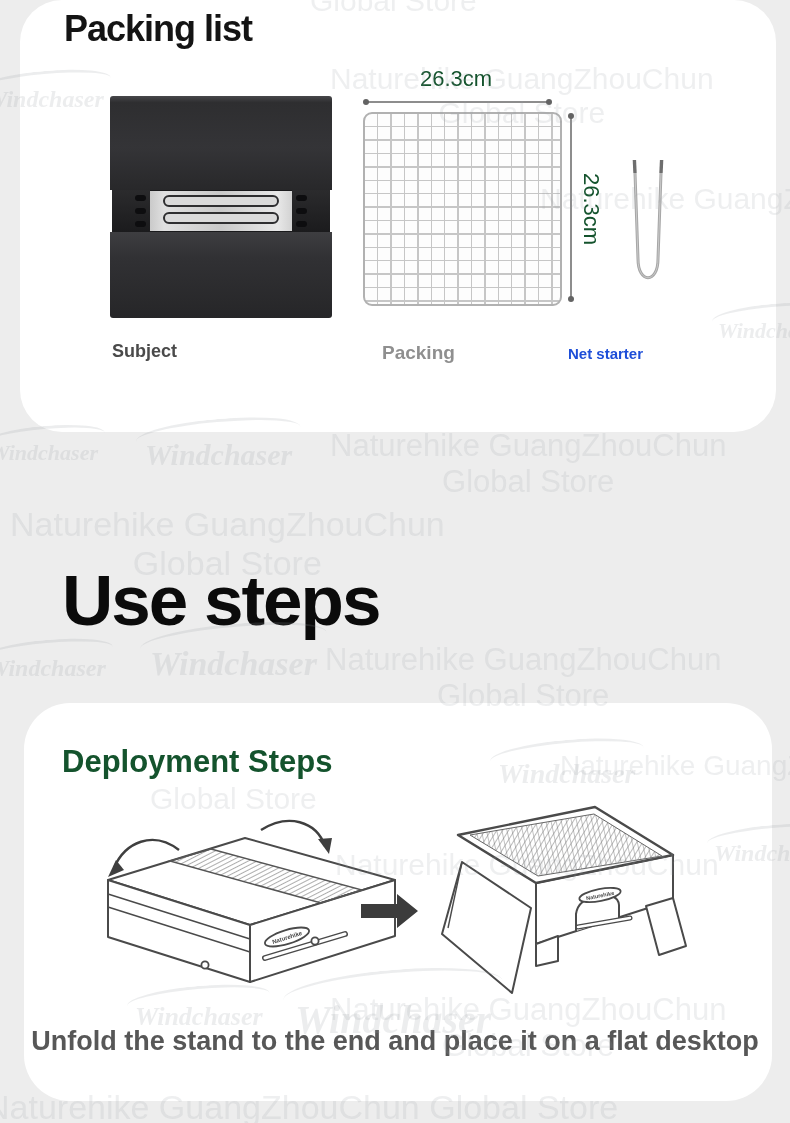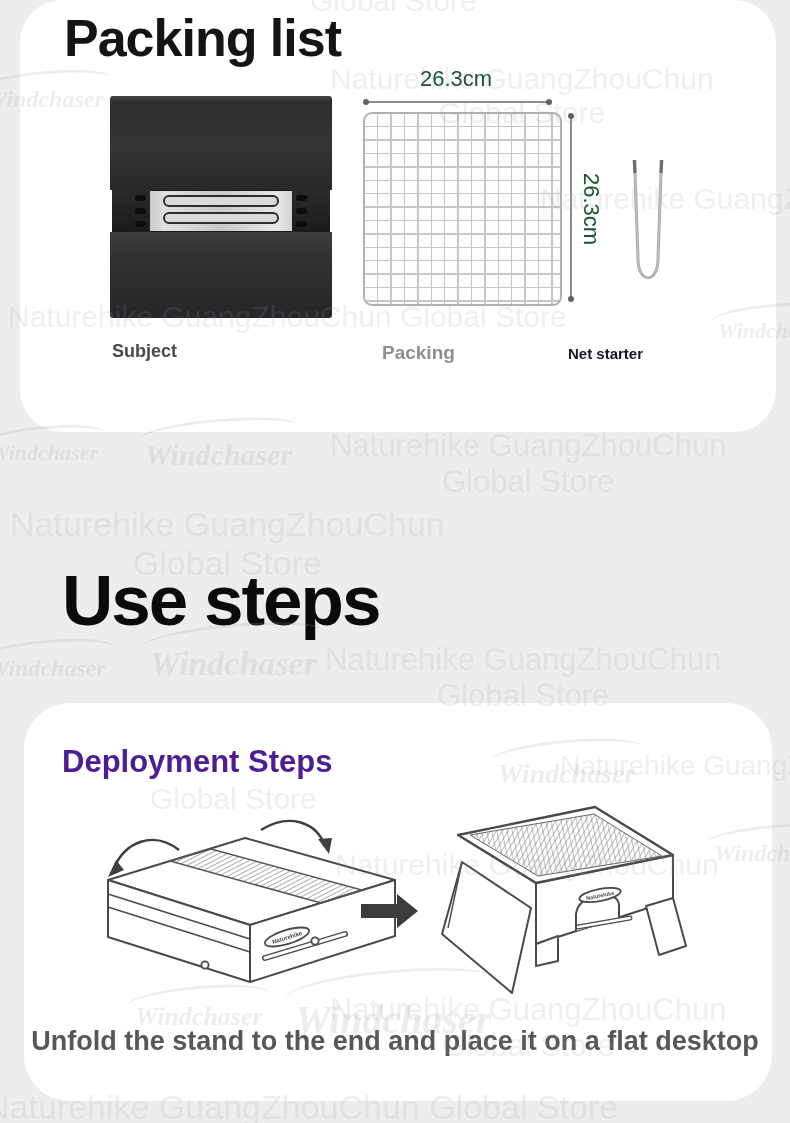--- a/index.html
+++ b/index.html
@@ -7,28 +7,28 @@
     width:790px;height:1123px;position:relative;overflow:hidden;
     background:#ededed;
     font-family:"Liberation Sans", sans-serif;
   }
   
   .card{position:absolute;background:#ffffff;z-index:1;}
   .card-top{left:20px;top:0;width:756px;height:432px;border-radius:42px;}
   .card-bottom{left:24px;top:703px;width:748px;height:398px;border-radius:46px;}
 
   
-  .h-packing{position:absolute;left:64px;top:8px;font-size:52px;font-weight:800;color:#141414;letter-spacing:-1px;z-index:2;margin:0;}
+  .h-packing{position:absolute;left:64px;top:8px;font-size:36px;font-weight:800;color:#141414;letter-spacing:-1px;z-index:2;margin:0;}
   .h-usesteps{position:absolute;left:55px;top:553px;font-size:71px;font-weight:800;color:#0b0b0b;letter-spacing:-2px;z-index:2;margin:7px;}
-  .h-deploy{position:absolute;left:62px;top:744px;font-size:31px;font-weight:800;color:#4c1d95;z-index:2;margin:0;}
+  .h-deploy{position:absolute;left:62px;top:744px;font-size:31px;font-weight:800;color:#14532d;z-index:2;margin:0;}
   .caption{position:absolute;left:0;right:0;top:1026px;text-align:center;font-size:27px;font-weight:700;color:#575757;z-index:2;margin:0;}
   .item-label{position:absolute;z-index:2;font-weight:700;text-align:left;}
   .lbl-subject{left:112px;top:341px;width:220px;font-size:18px;color:#4a4a4a;}
   .lbl-bakeware{left:382px;top:342px;width:200px;font-size:19px;color:#8f8f8f;}
-  .lbl-netstarter{left:568px;top:345px;width:162px;font-size:15px;color:#0f172a;}
+  .lbl-netstarter{left:568px;top:345px;width:162px;font-size:15px;color:#1d4ed8;}
 
   
   .grill{position:absolute;left:110px;top:96px;width:222px;height:222px;z-index:2;}
   .grill .p-top{position:absolute;left:0;right:0;top:0;height:94px;border-radius:3px 3px 0 0;
      background:linear-gradient(180deg,#47474a 0%,#2e2e30 7%,#343437 55%,#28282a 100%);}
   .grill .p-bot{position:absolute;left:0;right:0;bottom:0;height:86px;border-radius:0 0 3px 3px;
      background:linear-gradient(180deg,#3e3e41 0%,#313134 30%,#262628 100%);}
   .grill .mid{position:absolute;left:2px;right:2px;top:94px;height:42px;
      background:linear-gradient(90deg,#8f8f8f 0%,#e0e0e0 24%,#c9c9c9 50%,#e8e8e8 76%,#989898 100%);
      box-shadow:0 1px 0 #1a1a1c inset,0 -1px 0 #1a1a1c inset;}
@@ -69,21 +69,20 @@
   .wm-logo .sw{position:absolute;left:-6%;top:-55%;width:112%;height:80%;
      border:solid currentColor;border-width:3px 0 0 0;border-radius:50%;transform:rotate(-5deg);}
 </style>
 </head>
 <body>
 
 <div class="watermarks">
   <div class="wm" style="left:310px;top:-16px;font-size:30px;"><span>Global Store</span></div>
   <div class="wm" style="left:330px;top:62px;font-size:30px;text-align:center;"><span>Naturehike GuangZhouChun</span><span class="l2">Global Store</span></div>
   <div class="wm" style="left:540px;top:182px;font-size:30px;"><span>Naturehike GuangZhouChun</span></div>
-  <div class="wm" style="left:8px;top:300px;font-size:30px;"><span>Naturehike GuangZhouChun</span> <span>Global Store</span></div>
   <div class="wm" style="left:330px;top:428px;font-size:31px;text-align:center;"><span>Naturehike GuangZhouChun</span><span class="l2">Global Store</span></div>
   <div class="wm" style="left:10px;top:505px;font-size:34px;text-align:center;"><span>Naturehike GuangZhouChun</span><span class="l2">Global Store</span></div>
   <div class="wm" style="left:325px;top:642px;font-size:31px;text-align:center;"><span>Naturehike GuangZhouChun</span><span class="l2">Global Store</span></div>
   <div class="wm" style="left:560px;top:750px;font-size:28px;"><span>Naturehike GuangZhouChun</span></div>
   <div class="wm" style="left:150px;top:782px;font-size:30px;"><span>Global Store</span></div>
   <div class="wm" style="left:335px;top:848px;font-size:30px;"><span>Naturehike GuangZhouChun</span></div>
   <div class="wm" style="left:330px;top:992px;font-size:31px;text-align:center;"><span>Naturehike GuangZhouChun</span><span class="l2">Global Store</span></div>
   <div class="wm" style="left:-15px;top:1088px;font-size:34px;"><span>Naturehike GuangZhouChun</span> <span>Global Store</span></div>
 
   <div class="wm-logo" style="left:-14px;top:86px;font-size:24px;"><i class="sw"></i><span>Windchaser</span></div>

